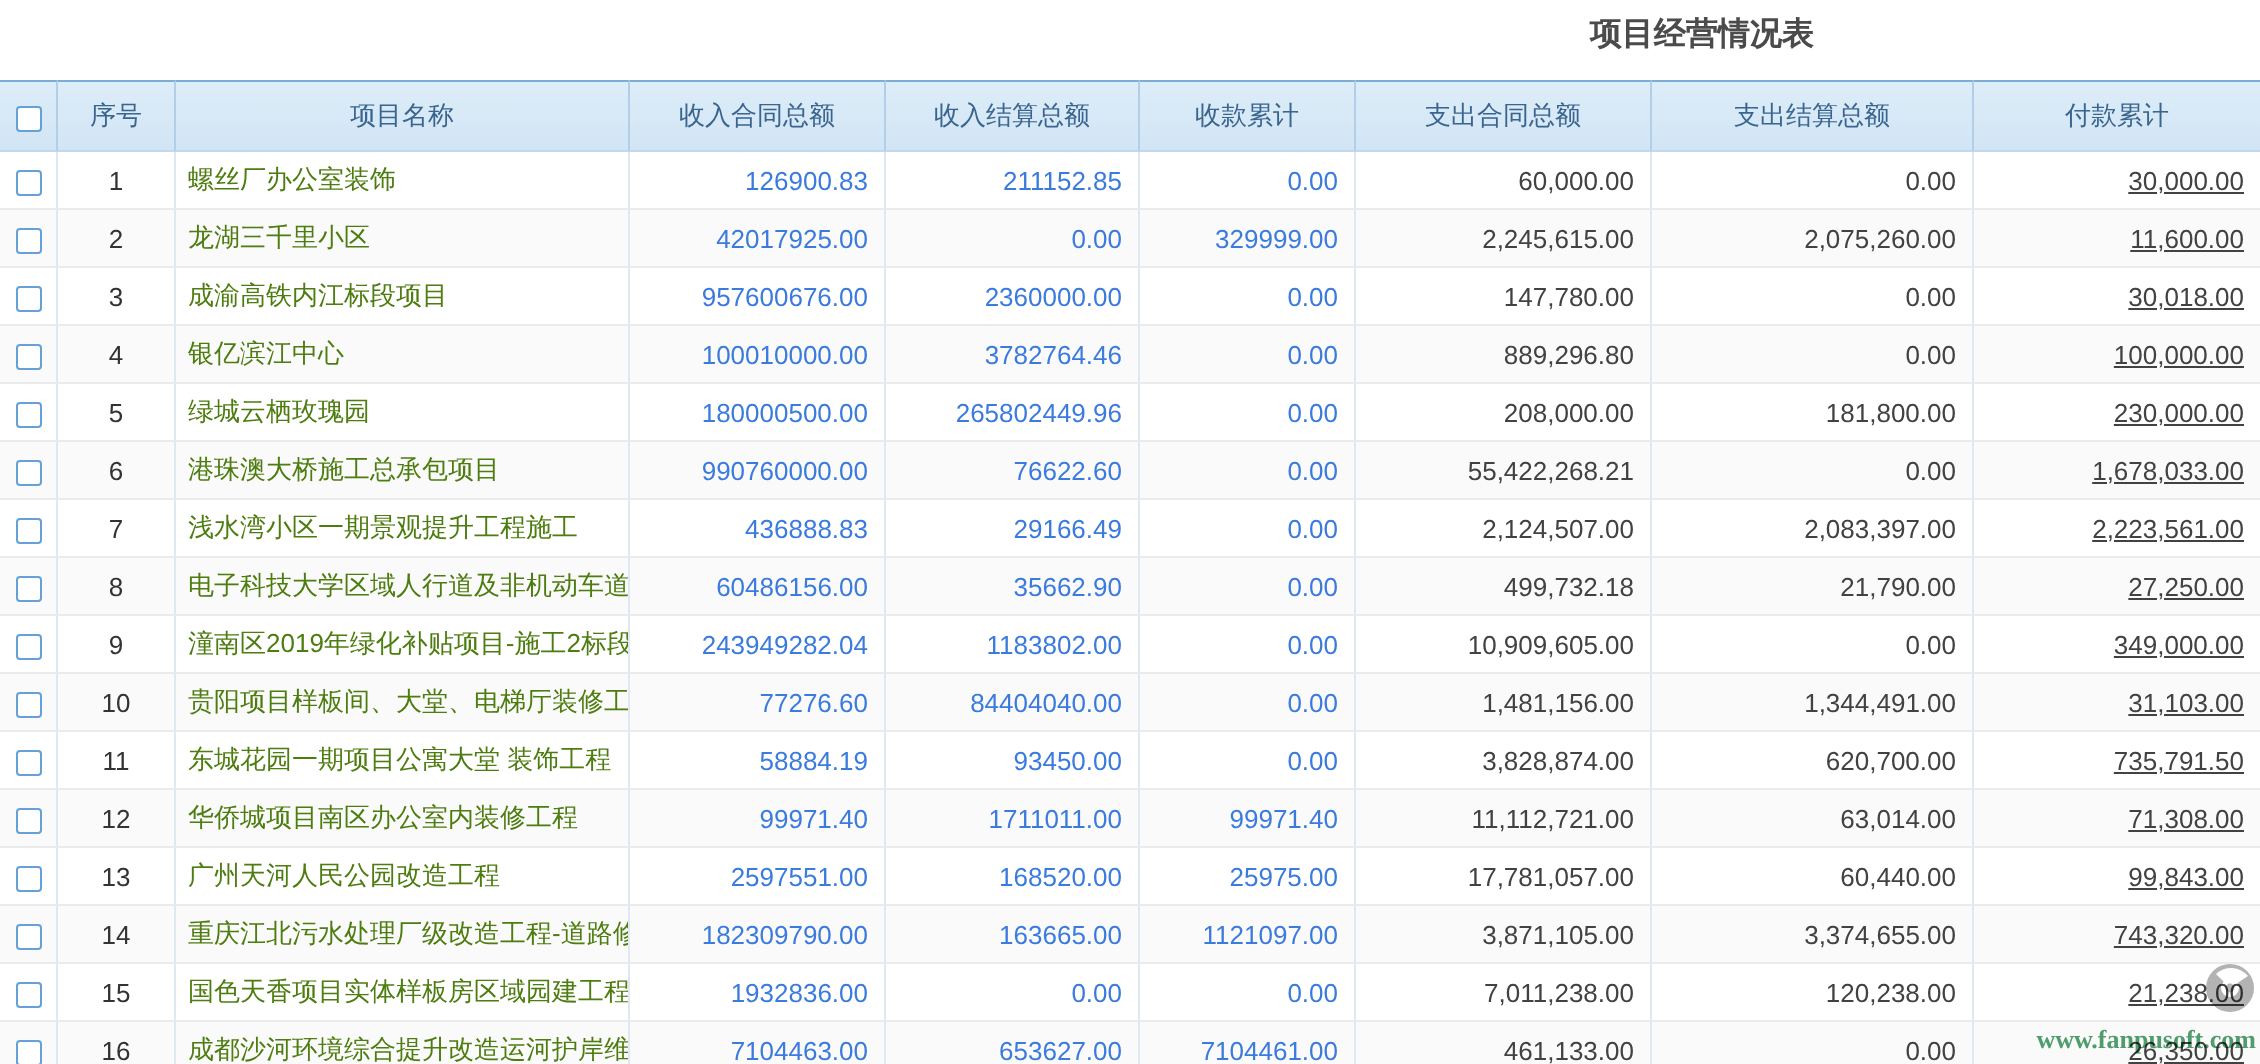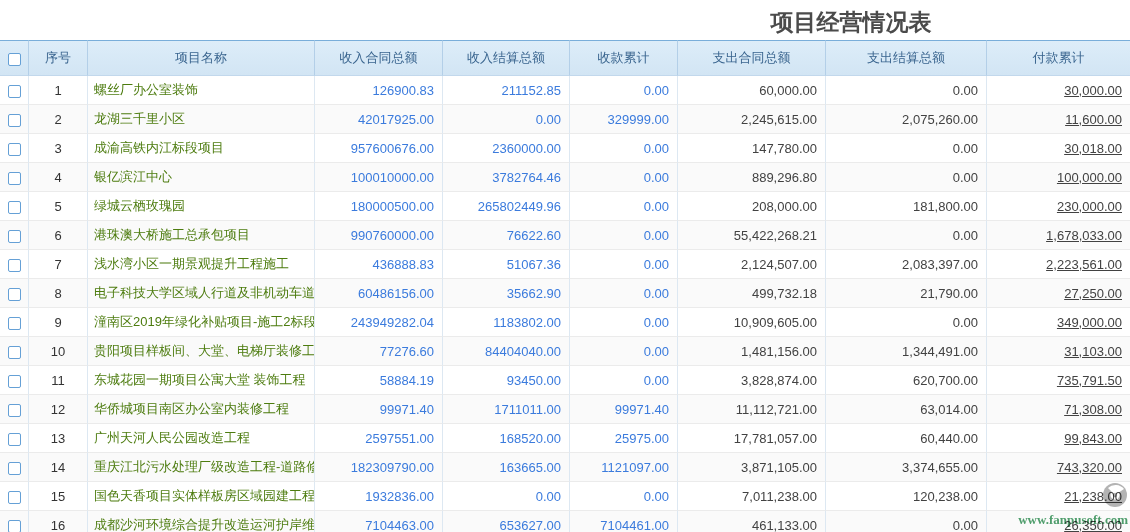--- a/index.html
+++ b/index.html
@@ -1,21 +1,21 @@
 <!DOCTYPE html>
 <html><head>
 <meta charset="utf-8">
 <style>
   * { margin:0; padding:0; box-sizing:border-box; }
   html,body { width:1130px; height:532px; overflow:hidden; background:#fff;
               font-family:"Liberation Sans","DejaVu Sans",sans-serif; }
   .page { position:relative; width:1130px; height:532px; }
 
   .page-title { position:absolute; top:7px; left:851px; transform:translateX(-50%);
-                font-size:23px; font-weight:bold; color:#4b4b4b; white-space:nowrap; }
+                font-size:16px; font-weight:bold; color:#4b4b4b; white-space:nowrap; }
 
   table { position:absolute; top:40px; left:0; width:1130px;
           border-collapse:separate; border-spacing:0; table-layout:fixed; }
 
   thead th { height:36px; background:linear-gradient(#ddedf9,#d2e5f4);
              border-top:1px solid #79aeda; border-bottom:1px solid #c2d8ec;
              border-right:1px solid #b3cfe8;
              font-size:13px; font-weight:normal; color:#3a658f; text-align:center;
              overflow:hidden; white-space:nowrap; }
   thead th:last-child { border-right:none; }
@@ -153,21 +153,21 @@
       <td class="num-dark">0.00</td>
       <td class="num-dark">1,678,033.00</td>
     </tr>
         <tr>
       <td class="cell-check">
         <span class="cb"></span>
       </td>
       <td class="cell-seq">7</td>
       <td class="cell-name">浅水湾小区一期景观提升工程施工</td>
       <td class="num-blue">436888.83</td>
-      <td class="num-blue">51067.36</td>
+      <td class="num-blue">29166.49</td>
       <td class="num-blue">0.00</td>
       <td class="num-dark">2,124,507.00</td>
       <td class="num-dark">2,083,397.00</td>
       <td class="num-dark">2,223,561.00</td>
     </tr>
         <tr>
       <td class="cell-check">
         <span class="cb"></span>
       </td>
       <td class="cell-seq">8</td>

